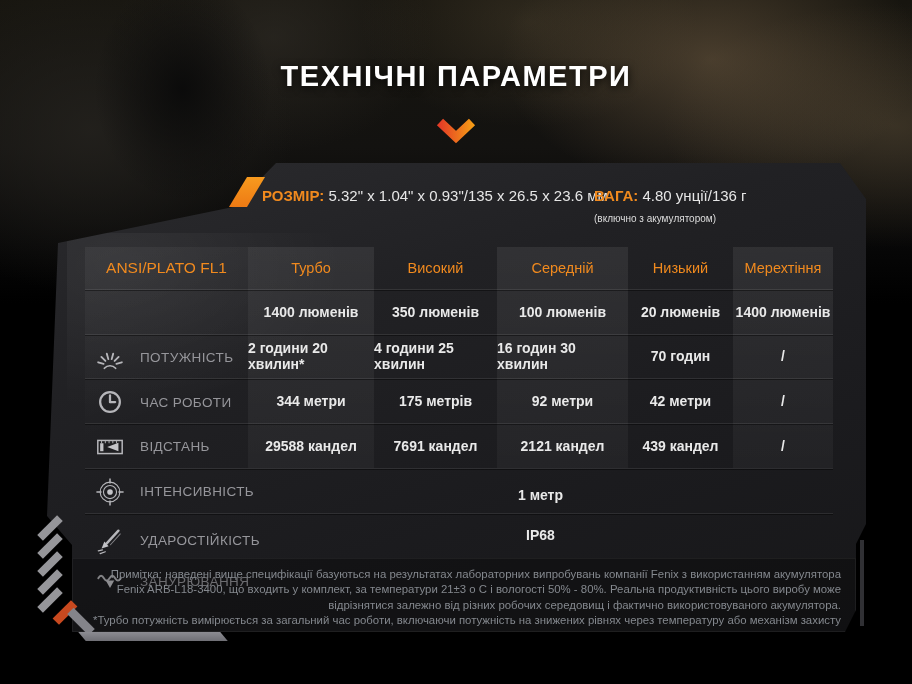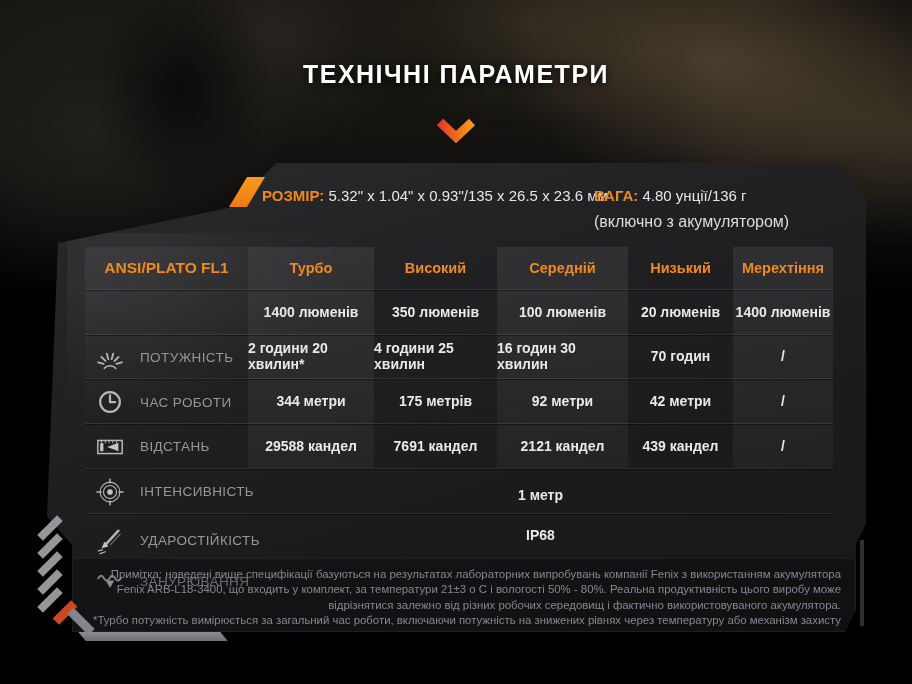--- a/index.html
+++ b/index.html
@@ -12,21 +12,21 @@
       radial-gradient(300px 190px at 78% 16%, rgba(124,102,74,.50), rgba(124,102,74,0) 70%),
       radial-gradient(320px 170px at 98% 34%, rgba(104,88,62,.45), rgba(104,88,62,0) 72%),
       radial-gradient(240px 150px at 58% 6%,  rgba(98,84,60,.32), rgba(98,84,60,0) 70%),
       radial-gradient(110px 140px at 20% 24%, rgba(10,10,10,.95), rgba(10,10,10,0) 80%),
       radial-gradient(260px 210px at 10% 35%, rgba(36,34,30,.85), rgba(36,34,30,0) 78%),
       radial-gradient(220px 160px at 30% 10%, rgba(54,50,44,.50), rgba(54,50,44,0) 72%),
       linear-gradient(180deg,#17150f 0%,#131210 40%,#070707 66%,#000 82%);}
 
   
   .title{position:absolute;left:0;top:60px;width:912px;text-align:center;
-    color:#fff;font-size:25px;font-weight:bold;letter-spacing:1.5px;
+    color:#fff;font-size:29px;font-weight:bold;letter-spacing:1.5px;
     text-shadow:0 2px 8px rgba(0,0,0,.85);}
   .chevron{position:absolute;left:436px;top:118px;width:40px;height:26px;}
 
   
   .panel{position:absolute;left:47px;top:163px;width:819px;height:469px;
     background:linear-gradient(163deg,#2b2b2e 0%,#212124 32%,#1b1b1e 68%,#171719 100%);
     clip-path:polygon(229px 0,793px 0,819px 36px,819px 361px,809px 381px,809px 447px,
                       798px 469px,25px 469px,25px 382px,0 353px,11px 80px,186px 44px);
     filter:drop-shadow(0 0 1px rgba(150,150,156,.55));}
   .panel-sheen{position:absolute;left:20px;top:70px;width:380px;height:260px;
@@ -44,39 +44,39 @@
     background:#84848a;transform:rotate(45deg);z-index:5;}
   .foot-bar{position:absolute;left:82px;top:632px;width:142px;height:9px;
     background:linear-gradient(180deg,#8c8c92,#6f6f75);transform:skewX(40deg);z-index:5;}
   .right-edge{position:absolute;left:860px;top:540px;width:4px;height:86px;background:#303034;z-index:2;}
 
   
   .spec-line{position:absolute;top:24px;font-size:15px;color:#e6e6e6;}
   .spec-size{left:215px;}
   .spec-weight{left:547px;}
   .spec-label{color:#f18a1e;font-weight:bold;}
-  .spec-note{position:absolute;left:547px;top:50px;font-size:16px;color:#dcdcdc;}
+  .spec-note{position:absolute;left:547px;top:50px;font-size:10px;color:#dcdcdc;}
 
   
   .tbl{position:absolute;left:38px;top:84px;width:748px;height:310px;}
   .col-band{position:absolute;top:0;height:221px;
     background:linear-gradient(180deg,rgba(255,255,255,.075),rgba(255,255,255,.035));}
   .label-sheen{position:absolute;left:0;top:0;width:163px;height:221px;
     background:linear-gradient(160deg,rgba(255,255,255,.05),rgba(255,255,255,0) 70%);}
   .trow{position:absolute;left:0;width:748px;}
   .r0{top:0;height:42px}.r1{top:42px;height:45px}.r2{top:87px;height:44px}
   .r3{top:131px;height:45px}.r4{top:176px;height:45px}.r5{top:225px;height:45px}.r6{top:266px;height:44px}
   .sep{position:absolute;left:0;width:748px;height:1px;background:rgba(255,255,255,.085);
     box-shadow:0 1px 0 rgba(0,0,0,.4);}
   .p0{top:42px}.p1{top:87px}.p2{top:131px}.p3{top:176px}.p4{top:221px}.p5{top:266px}
   .cell{position:absolute;top:0;height:100%;display:flex;align-items:center;justify-content:center;}
   .c1{left:0;width:163px}.c2{left:163px;width:126px}.c3{left:289px;width:123px}
   .c4{left:412px;width:131px}.c5{left:543px;width:105px}.c6{left:648px;width:100px}
   .cspan{left:163px;width:585px}
-  .hcell{color:#f18a1e;font-weight:bold;font-size:14.5px;}
+  .hcell{color:#f18a1e;font-weight:normal;font-size:14.5px;}
   .hfirst{font-size:15.5px;}
   .vcell{color:#e9e9e9;font-size:14px;font-weight:bold;}
   .lcell{justify-content:flex-start;padding-left:8px;box-sizing:border-box;gap:13px;margin-top:46px;}
   .licon{width:34px;display:flex;justify-content:center;flex:0 0 34px;}
   .ltext{color:#96969b;font-size:13.5px;letter-spacing:.4px;}
 
   
   .footnote{position:absolute;left:25px;top:395px;width:784px;height:74px;box-sizing:border-box;
     background:rgba(0,0,0,.28);border:1px solid rgba(255,255,255,.055);
     padding:8px 14px 6px 18px;color:#84888e;font-size:11.4px;line-height:15.4px;text-align:right;}

